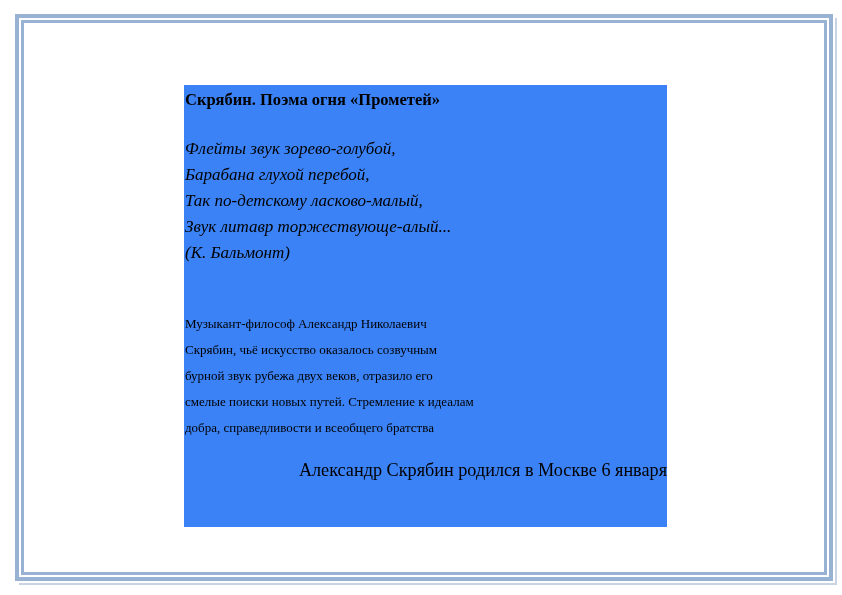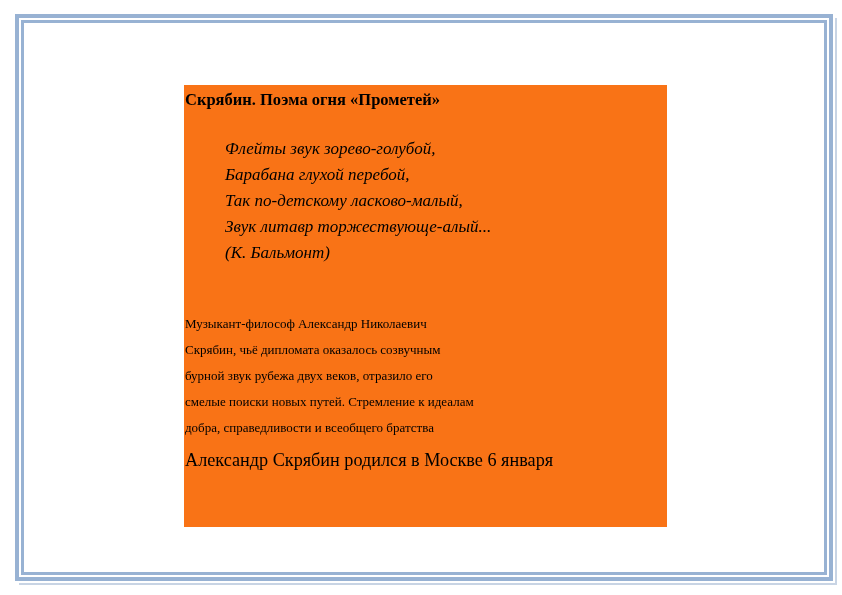--- a/index.html
+++ b/index.html
@@ -30,51 +30,51 @@
       width: 818px; height: 567px;
       box-sizing: border-box;
       border-right: 2px solid #c8d4e4;
       border-bottom: 2px solid #c8d4e4;
       pointer-events: none;
     }
     .content {
       position: absolute;
       left: 184px; top: 85px;
       width: 483px; height: 442px;
-      background: #f97316;
+      background: #3b82f6;
       color: #000;
       box-sizing: border-box;
       padding: 0 0 0 1px;
       overflow: hidden;
     }
     .title {
       font-weight: bold;
       font-size: 16.5px;
       line-height: 20px;
       margin-top: 5px;
       white-space: nowrap;
     }
     .poem {
       margin-top: 26px;
       font-style: italic;
       font-size: 17px;
       line-height: 26px;
-      margin-left: 40px;
     }
     .poem div { white-space: nowrap; }
     .para1 {
       margin-top: 45px;
       font-size: 13px;
       line-height: 26px;
     }
     .para1 div, .para2 div { white-space: nowrap; }
     .para2 {
-      margin-top: 6px;
+      margin-top: 16px;
       font-size: 18.2px;
       line-height: 26px;
+      text-align: right;
     }
   </style>
 </head>
 <body>
 
 <div class="frame-shadow"></div>
 <div class="frame-outer"></div>
 <div class="frame-inner"></div>
 
 <div class="content">
@@ -83,21 +83,21 @@
   <div class="poem">
     <div>Флейты звук зорево-голубой,</div>
     <div>Барабана глухой перебой,</div>
     <div>Так по-детскому ласково-малый,</div>
     <div>Звук литавр торжествующе-алый...</div>
     <div>(К. Бальмонт)</div>
   </div>
 
   <div class="para1">
     <div>Музыкант-философ Александр Николаевич</div>
-    <div>Скрябин, чьё дипломата оказалось созвучным</div>
+    <div>Скрябин, чьё искусство оказалось созвучным</div>
     <div>бурной звук рубежа двух веков, отразило его</div>
     <div>смелые поиски новых путей. Стремление к идеалам</div>
     <div>добра, справедливости и всеобщего братства</div>
   </div>
 
   <div class="para2">
     <div>Александр Скрябин родился в Москве 6 января</div>
   </div>
 </div>
 

